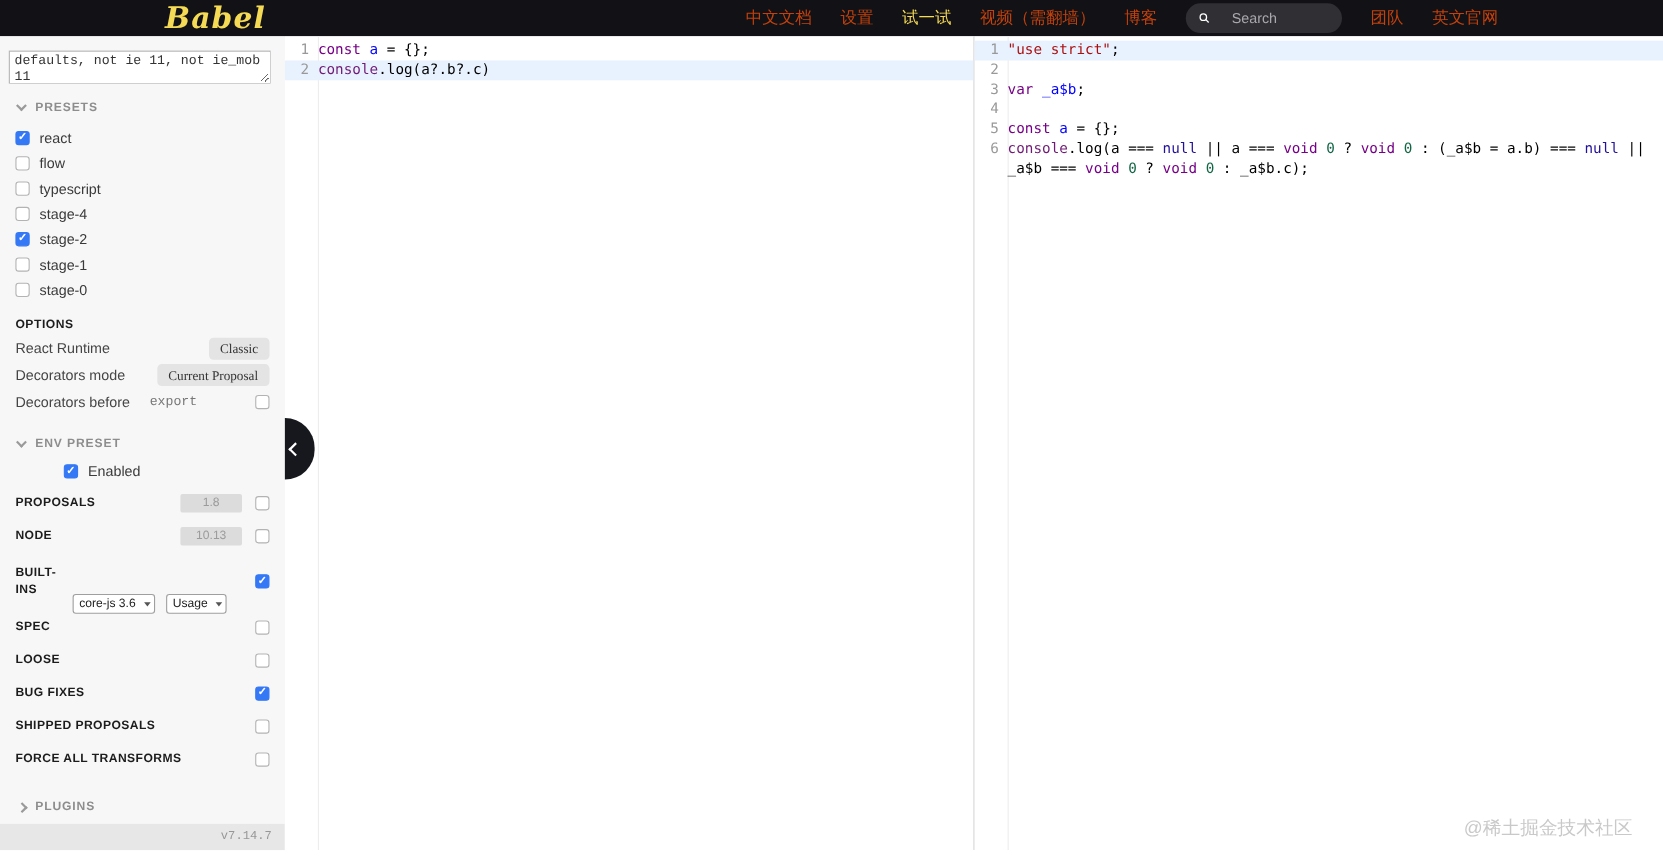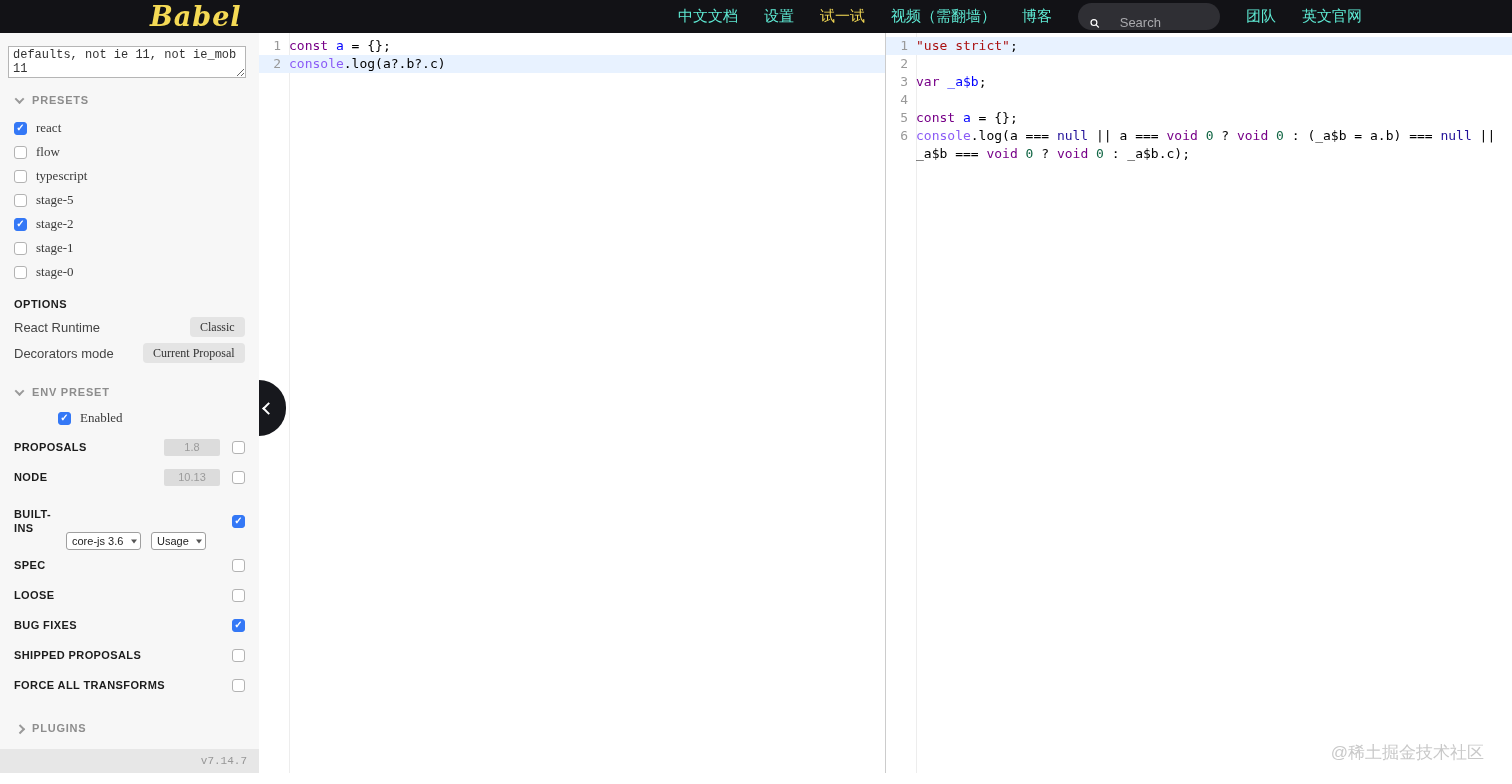--- a/index.html
+++ b/index.html
@@ -3,40 +3,40 @@
 <meta charset="utf-8">
 <style>
   * { margin:0; padding:0; box-sizing:border-box; }
   html,body { width:1512px; height:784px; overflow:hidden; }
   body { font-family:"Liberation Sans", sans-serif; background:#fff; position:relative; }
 
   
   .header { height:33px; background:#121216; display:flex; align-items:center; padding:0 150px; color:#f5f5f5; }
   .logo { font-family:"DejaVu Serif", serif; font-style:italic; font-weight:bold; font-size:27px; color:var(--accent-yellow,#f5da55); letter-spacing:1px; cursor:pointer; text-decoration:none; }
   .nav { margin-left:auto; display:flex; align-items:center; gap:26px; }
-  .nav-item { font-size:15px; color:#5eead4; cursor:pointer; text-decoration:none; white-space:nowrap; }
+  .nav-item { font-size:15px; color:#c2410c; cursor:pointer; text-decoration:none; white-space:nowrap; }
   .nav-item.checked { color:var(--accent-yellow,#f5da55); }
-  .search-box { display:flex; align-items:flex-end; gap:20px; background:#2f2f34; border-radius:14px; height:27px; width:142px; padding:0 12px; }
+  .search-box { display:flex; align-items:center; gap:20px; background:#2f2f34; border-radius:14px; height:27px; width:142px; padding:0 12px; }
   .search-input { background:transparent; border:none; outline:none; color:#eee; font-size:13px; width:100%; font-family:"Liberation Sans",sans-serif; }
   .search-input::placeholder { color:#a9a9ad; }
 
   
   .main { display:flex; height:740px; }
 
   
   .sidebar { width:259px; flex:none; background:#f7f7f7; display:flex; flex-direction:column; overflow:hidden; }
   .browserslist { margin:13px 13px 0 8px; width:238px; height:32px; resize:both; border:1px solid #b5b5b5; background:#fff; font-family:"Liberation Mono", monospace; font-size:12px; line-height:14px; color:#333; padding:1px 4px; outline:none; }
   .section-header { display:flex; align-items:center; gap:9px; padding:16px 16px 6px 16px; font-size:11px; font-weight:bold; letter-spacing:0.8px; color:#8d8d8d; cursor:pointer; }
   .section-header.env-hdr { padding-top:20px; }
   .section-header.plugins-hdr { padding-top:22px; padding-bottom:10px; }
   .chev { width:7px; height:7px; border-right:2px solid #9a9a9a; border-bottom:2px solid #9a9a9a; display:inline-block; flex:none; }
   .chev.down { transform:rotate(45deg) translate(-1px,-1px); }
   .chev.right { transform:rotate(-45deg) translate(0,1px); }
   .preset-list { padding-top:4px; }
-  .check-row { display:flex; align-items:center; gap:9px; padding:4px 14px; font-size:13px; color:#3a3a3a; cursor:pointer;font-family:Liberation Serif, serif; }
+  .check-row { display:flex; align-items:center; gap:9px; padding:4px 14px; font-size:13px; color:#3a3a3a; cursor:pointer; }
   .checkbox { width:13px; height:13px; border:1px solid #b3b3b3; border-radius:3px; background:#fff; display:inline-flex; align-items:center; justify-content:center; flex:none; cursor:pointer; }
   .checkbox.checked { background:var(--checkbox-blue,#3478f6); border-color:var(--checkbox-blue,#3478f6); }
   .checkbox.checked::after { content:"✓"; color:#fff; font-size:10px; font-weight:bold; line-height:1; }
   .options-title { font-size:11px; font-weight:bold; color:#1c1c1c; letter-spacing:0.5px; padding:14px 14px 4px 14px; }
   .opt-row { display:flex; align-items:center; padding:3px 14px; min-height:24px; font-size:13px; color:#454545;gap:16px; }
   .opt-row .opt-label { flex:1; }
   .flat-select { appearance:none; -webkit-appearance:none; background:#e4e4e4; border:none; border-radius:4px; font-size:12px; color:#333; padding:3px 10px; font-family:Liberation Serif, serif; cursor:pointer; outline:none; }
   .opt-code { font-family:"Liberation Mono", monospace; font-size:12px; color:#777; margin-right:auto; margin-left:2px; }
   .enabled-row { padding-top:6px; padding-bottom:6px;margin-left:44px; }
   .env-row { display:flex; align-items:center; padding:0 14px; min-height:30px; }
@@ -62,21 +62,21 @@
   .pane-in { border-right:1px solid #cccccc; }
   .cm-line { display:flex; align-items:flex-start; position:relative; }
   .cm-line.active { background:var(--active-line,#e8f2ff); }
   .cm-gutter { flex:none; width:30px; padding-right:8px; text-align:right; color:#999; }
   .cm-code { flex:1; min-width:0; white-space:pre-wrap; word-break:normal; overflow-wrap:break-word; color:#000; padding-right:8px; min-height:18px; cursor:text; }
   .tok-keyword { color:#708; }
   .tok-atom { color:#219; }
   .tok-number { color:#164; }
   .tok-def { color:#00f; }
   .tok-string { color:#a11; }
-  .tok-variable { color:#8b5cf6; }
+  .tok-variable { color:#701a75; }
 
   .watermark { position:absolute; right:28px; bottom:20px; color:#c9c9c9; font-size:17px; pointer-events:none; }
 </style>
 </head>
 <body>
 
 <header class="header">
   <a class="logo">Babel</a>
   <nav class="nav">
     <a class="nav-item">中文文档</a>
@@ -114,21 +114,21 @@
       <label class="check-row">
         <span class="checkbox"></span>
         <span class="check-label">flow</span>
       </label>
       <label class="check-row">
         <span class="checkbox"></span>
         <span class="check-label">typescript</span>
       </label>
       <label class="check-row">
         <span class="checkbox"></span>
-        <span class="check-label">stage-5</span>
+        <span class="check-label">stage-4</span>
       </label>
       <label class="check-row">
         <span class="checkbox checked"></span>
         <span class="check-label">stage-2</span>
       </label>
       <label class="check-row">
         <span class="checkbox"></span>
         <span class="check-label">stage-1</span>
       </label>
       <label class="check-row">
@@ -146,20 +146,25 @@
       </select>
     </div>
 
     <div class="opt-row">
       <span class="opt-label">Decorators mode</span>
       <select class="flat-select">
         <option>Current Proposal</option>
       </select>
     </div>
 
+    <div class="opt-row">
+      <span class="opt-label" style="flex:none;">Decorators before</span>
+      <code class="opt-code">export</code>
+      <span class="checkbox"></span>
+    </div>
 
     <div class="section-header env-hdr">
       <span class="chev down"></span>
       <span class="section-title">ENV PRESET</span>
     </div>
 
     <label class="check-row enabled-row">
       <span class="checkbox checked"></span>
       <span class="check-label">Enabled</span>
     </label>

